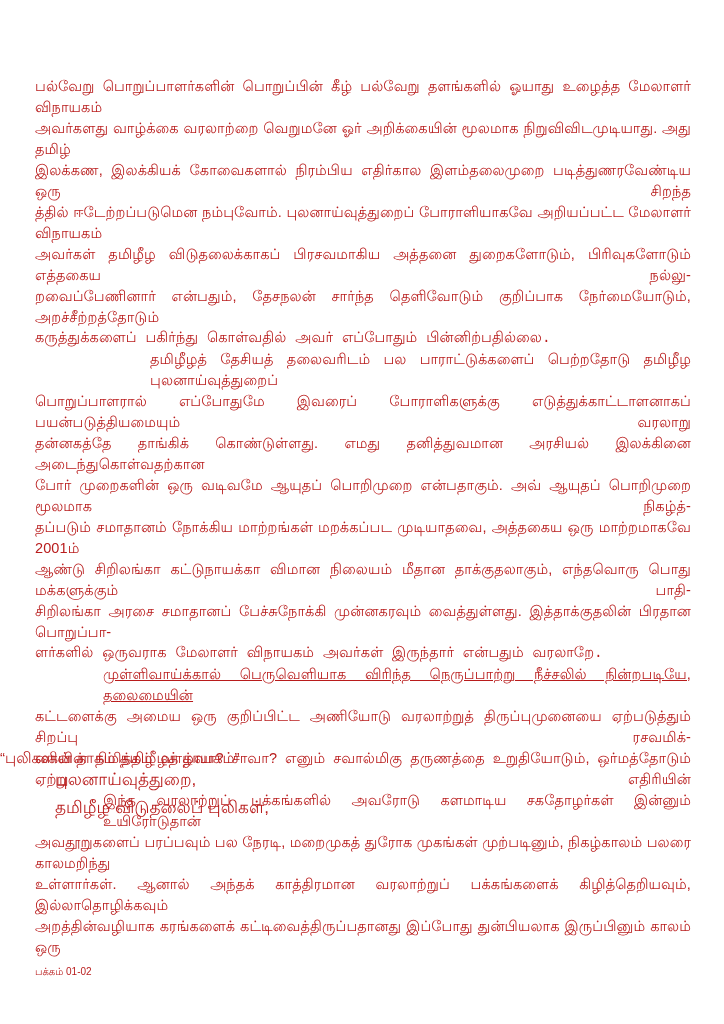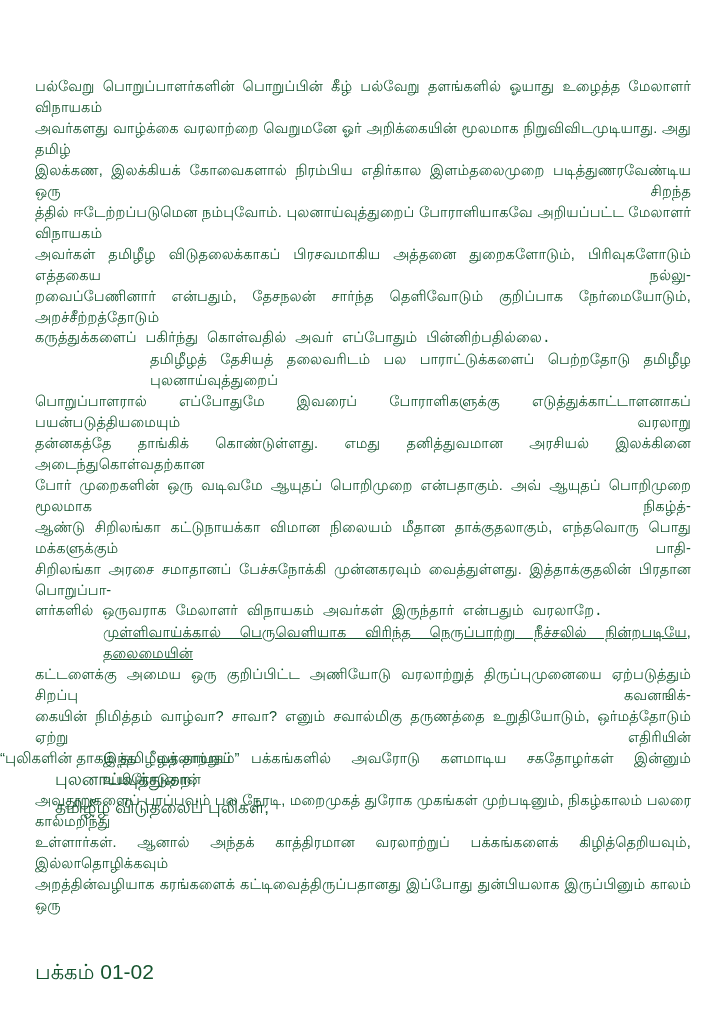--- a/index.html
+++ b/index.html
@@ -50,45 +50,46 @@
     position: absolute;
     left: 55px;
     top: 766px;
     font-size: 17px;
     line-height: 27.5px;
   }
   .page-footer {
     position: absolute;
     left: 35px;
     top: 961px;
-    font-size: 21px;
+    font-size: 10px;
     line-height: 21px;
   }
 </style>
 </head>
 <body>
 
-<div class="page" style="background: rgb(255, 255, 255); color: #14532d;">
+<div class="page" style="background: rgb(255, 255, 255); color: #b91c1c;">
   <div class="doc-body">
       <div class="text-line">பல்வேறு பொறுப்பாளர்களின் பொறுப்பின் கீழ் பல்வேறு தளங்களில் ஓயாது உழைத்த மேலாளர் விநாயகம்</div>
       <div class="text-line">அவர்களது வாழ்க்கை வரலாற்றை வெறுமனே ஓர் அறிக்கையின் மூலமாக நிறுவிவிடமுடியாது. அது தமிழ்</div>
       <div class="text-line">இலக்கண, இலக்கியக் கோவைகளால் நிரம்பிய எதிர்கால இளம்தலைமுறை படித்துணரவேண்டிய ஒரு சிறந்த</div>
       <div class="text-line">த்தில் ஈடேற்றப்படுமென நம்புவோம். புலனாய்வுத்துறைப் போராளியாகவே அறியப்பட்ட மேலாளர் விநாயகம்</div>
       <div class="text-line">அவர்கள் தமிழீழ விடுதலைக்காகப் பிரசவமாகிய அத்தனை துறைகளோடும், பிரிவுகளோடும் எத்தகைய நல்லு-</div>
       <div class="text-line">றவைப்பேணினார் என்பதும், தேசநலன் சார்ந்த தெளிவோடும் குறிப்பாக நேர்மையோடும், அறச்சீற்றத்தோடும்</div>
       <div class="text-line para-last">கருத்துக்களைப் பகிர்ந்து கொள்வதில் அவர் எப்போதும் பின்னிற்பதில்லை.</div>
       <div class="text-line" style="padding-left: 115px;">தமிழீழத் தேசியத் தலைவரிடம் பல பாராட்டுக்களைப் பெற்றதோடு தமிழீழ புலனாய்வுத்துறைப்</div>
       <div class="text-line">பொறுப்பாளரால் எப்போதுமே இவரைப் போராளிகளுக்கு எடுத்துக்காட்டாளனாகப் பயன்படுத்தியமையும் வரலாறு</div>
       <div class="text-line">தன்னகத்தே தாங்கிக் கொண்டுள்ளது. எமது தனித்துவமான அரசியல் இலக்கினை அடைந்துகொள்வதற்கான</div>
       <div class="text-line">போர் முறைகளின் ஒரு வடிவமே ஆயுதப் பொறிமுறை என்பதாகும். அவ் ஆயுதப் பொறிமுறை மூலமாக நிகழ்த்-</div>
+      <div class="text-line">தப்படும் சமாதானம் நோக்கிய மாற்றங்கள் மறக்கப்பட முடியாதவை, அத்தகைய ஒரு மாற்றமாகவே 2001ம்</div>
       <div class="text-line">ஆண்டு சிறிலங்கா கட்டுநாயக்கா விமான நிலையம் மீதான தாக்குதலாகும், எந்தவொரு பொது மக்களுக்கும் பாதி-</div>
       <div class="text-line">சிறிலங்கா அரசை சமாதானப் பேச்சுநோக்கி முன்னகரவும் வைத்துள்ளது. இத்தாக்குதலின் பிரதான பொறுப்பா-</div>
       <div class="text-line para-last">ளர்களில் ஒருவராக மேலாளர் விநாயகம் அவர்கள் இருந்தார் என்பதும் வரலாறே.</div>
       <div class="text-line" style="padding-left: 68px; text-decoration: underline;">முள்ளிவாய்க்கால் பெருவெளியாக விரிந்த நெருப்பாற்று நீச்சலில் நின்றபடியே, தலைமையின்</div>
-      <div class="text-line">கட்டளைக்கு அமைய ஒரு குறிப்பிட்ட அணியோடு வரலாற்றுத் திருப்புமுனையை ஏற்படுத்தும் சிறப்பு கவனஙிக்-</div>
+      <div class="text-line">கட்டளைக்கு அமைய ஒரு குறிப்பிட்ட அணியோடு வரலாற்றுத் திருப்புமுனையை ஏற்படுத்தும் சிறப்பு ரசவமிக்-</div>
       <div class="text-line">கையின் நிமித்தம் வாழ்வா? சாவா? எனும் சவால்மிகு தருணத்தை உறுதியோடும், ஒர்மத்தோடும் ஏற்று எதிரியின்</div>
       <div class="text-line" style="padding-left: 68px;">இந்த வரலாற்றுப் பக்கங்களில் அவரோடு களமாடிய சகதோழர்கள் இன்னும் உயிரோடுதான்</div>
       <div class="text-line">அவதூறுகளைப் பரப்பவும் பல நேரடி, மறைமுகத் துரோக முகங்கள் முற்படினும், நிகழ்காலம் பலரை காலமறிந்து</div>
       <div class="text-line">உள்ளார்கள். ஆனால் அந்தக் காத்திரமான வரலாற்றுப் பக்கங்களைக் கிழித்தெறியவும், இல்லாதொழிக்கவும்</div>
       <div class="text-line">அறத்தின்வழியாக கரங்களைக் கட்டிவைத்திருப்பதானது இப்போது துன்பியலாக இருப்பினும் காலம் ஒரு</div>
     </div>
   <div class="quote-line">“புலிகளின் தாகம் தமிழீழத் தாயகம்”</div>
   <div class="signature-block">
       <div>புலனாய்வுத்துறை,</div>
       <div>தமிழீழ விடுதலைப் புலிகள்,</div>

